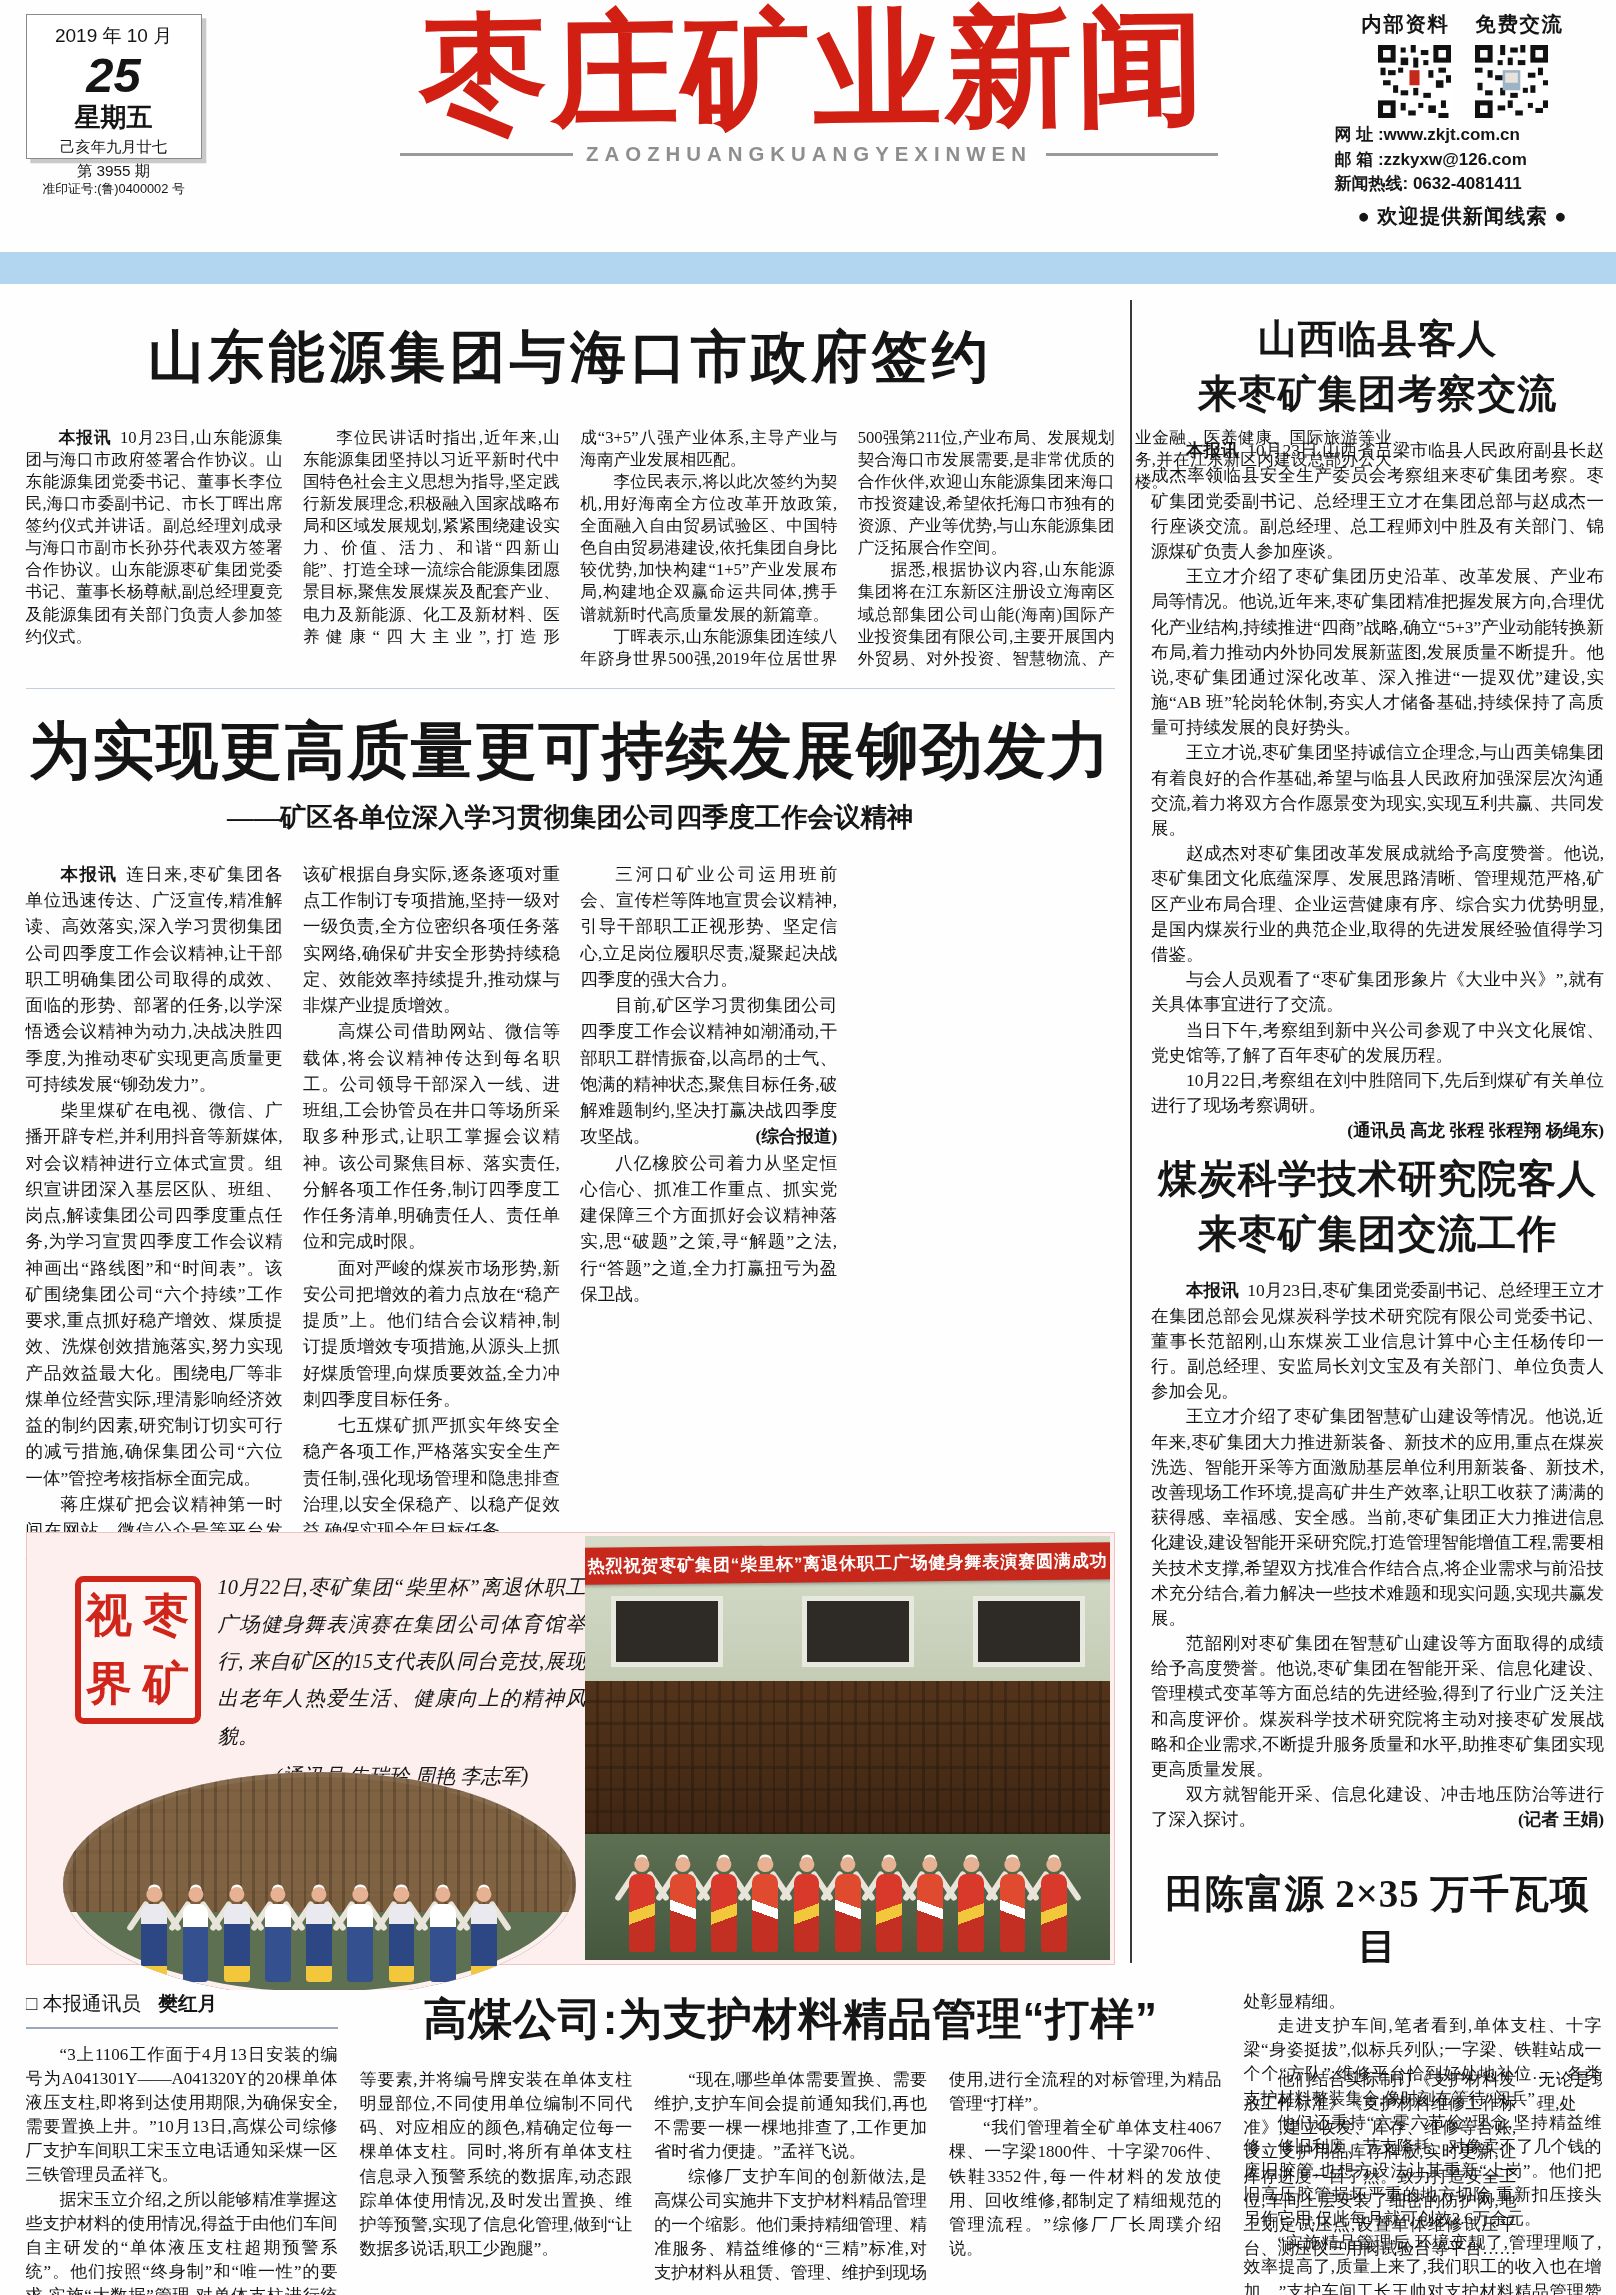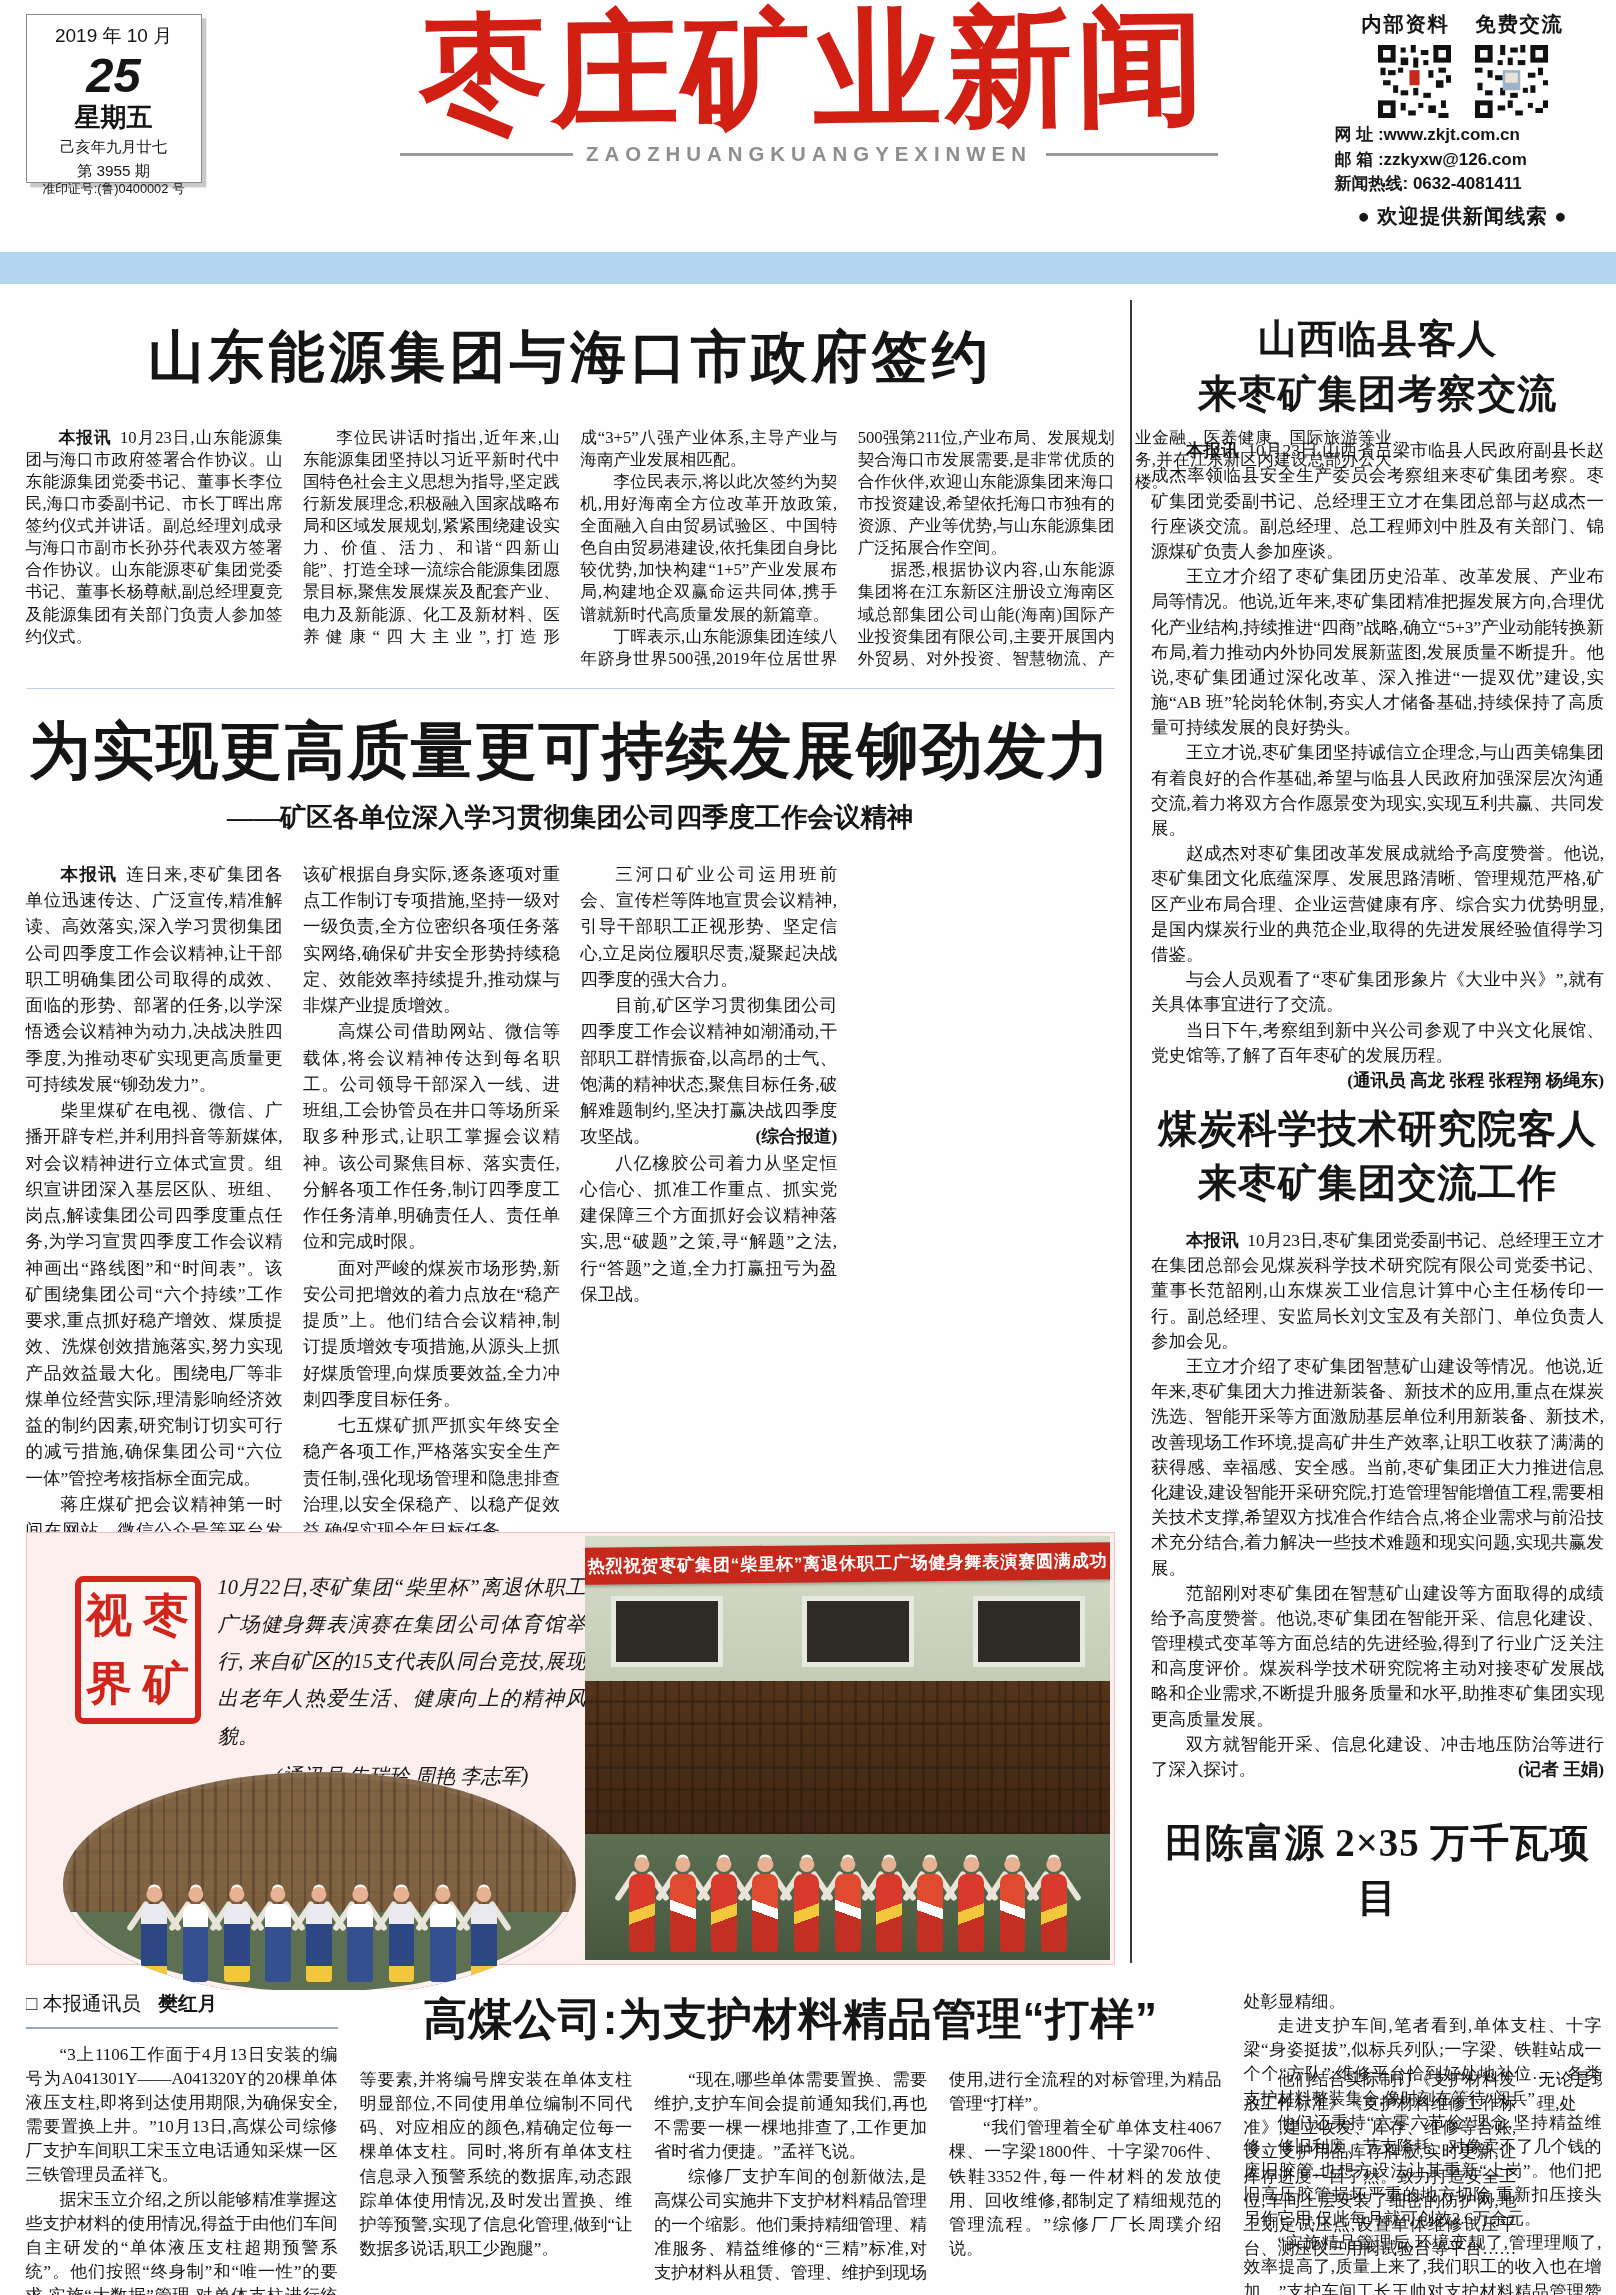--- a/index.html
+++ b/index.html
@@ -1,21 +1,21 @@
 <!DOCTYPE html>
 <html style="font-size:13.6px"><head>
 <meta charset="utf-8">
 <style>
   html,body{margin:0;padding:0;background:#e8e8e8;}
   .page{position:relative;width:1616px;height:2295px;background:#fefefe;overflow:hidden;
         font-family:"Liberation Serif","DejaVu Serif",serif;color:#151515;margin:0 auto;}
   p{margin:0;}
 
   
-  .date-box{position:absolute;left:25.6px;top:13.6px;width:176px;height:169px;border:0.9px solid #8a8a8a;
+  .date-box{position:absolute;left:25.6px;top:13.6px;width:176px;height:145px;border:0.9px solid #8a8a8a;
             box-shadow:4.3px 4.3px 0 #c9c9c9;background:#fff;text-align:center;
             font-family:"Liberation Sans",sans-serif;padding-top:8.5px;box-sizing:border-box;}
   .db-l1{font-size:19px;}
   .db-day{font-size:49px;font-weight:bold;line-height:1.08;font-style:italic;}
   .db-week{font-size:26px;font-weight:bold;line-height:1.2;}
   .db-sm{font-size:15.3px;line-height:1.35;margin-top:3.4px;}
   .db-xs{font-size:12.8px;line-height:1.3;}
 
   .masthead{position:absolute;left:332px;top:-15.3px;width:963px;text-align:center;
             font-size:128px;font-weight:bold;color:#d11f14;font-family:"DejaVu Serif",serif;
@@ -365,21 +365,21 @@
       <span>山西临县客人</span><br>
       <span>来枣矿集团考察交流</span>
     </h2>
     <div class="sb-body">
       <p><span class="lead">本报讯</span><span>10月23日,山西省吕梁市临县人民政府副县长赵成杰率领临县安全生产委员会考察组来枣矿集团考察。枣矿集团党委副书记、总经理王立才在集团总部与赵成杰一行座谈交流。副总经理、总工程师刘中胜及有关部门、锦源煤矿负责人参加座谈。</span></p>
       <p>王立才介绍了枣矿集团历史沿革、改革发展、产业布局等情况。他说,近年来,枣矿集团精准把握发展方向,合理优化产业结构,持续推进“四商”战略,确立“5+3”产业动能转换新布局,着力推动内外协同发展新蓝图,发展质量不断提升。他说,枣矿集团通过深化改革、深入推进“一提双优”建设,实施“AB 班”轮岗轮休制,夯实人才储备基础,持续保持了高质量可持续发展的良好势头。</p>
       <p>王立才说,枣矿集团坚持诚信立企理念,与山西美锦集团有着良好的合作基础,希望与临县人民政府加强深层次沟通交流,着力将双方合作愿景变为现实,实现互利共赢、共同发展。</p>
       <p>赵成杰对枣矿集团改革发展成就给予高度赞誉。他说,枣矿集团文化底蕴深厚、发展思路清晰、管理规范严格,矿区产业布局合理、企业运营健康有序、综合实力优势明显,是国内煤炭行业的典范企业,取得的先进发展经验值得学习借鉴。</p>
       <p>与会人员观看了“枣矿集团形象片《大业中兴》”,就有关具体事宜进行了交流。</p>
       <p>当日下午,考察组到新中兴公司参观了中兴文化展馆、党史馆等,了解了百年枣矿的发展历程。</p>
-      <p><span class="endmark">(通讯员 高龙 张程 张程翔 杨绳东)</span></p>
+      <p><span>10月22日,考察组在刘中胜陪同下,先后到煤矿有关单位进行了现场考察调研。</span><span class="endmark">(通讯员 高龙 张程 张程翔 杨绳东)</span></p>
     </div>
 
     <div class="sb-gap"></div>
 
     <h2 class="sb-h">
       <span>煤炭科学技术研究院客人</span><br>
       <span>来枣矿集团交流工作</span>
     </h2>
     <div class="sb-body">
       <p><span class="lead">本报讯</span><span>10月23日,枣矿集团党委副书记、总经理王立才在集团总部会见煤炭科学技术研究院有限公司党委书记、董事长范韶刚,山东煤炭工业信息计算中心主任杨传印一行。副总经理、安监局长刘文宝及有关部门、单位负责人参加会见。</span></p>

